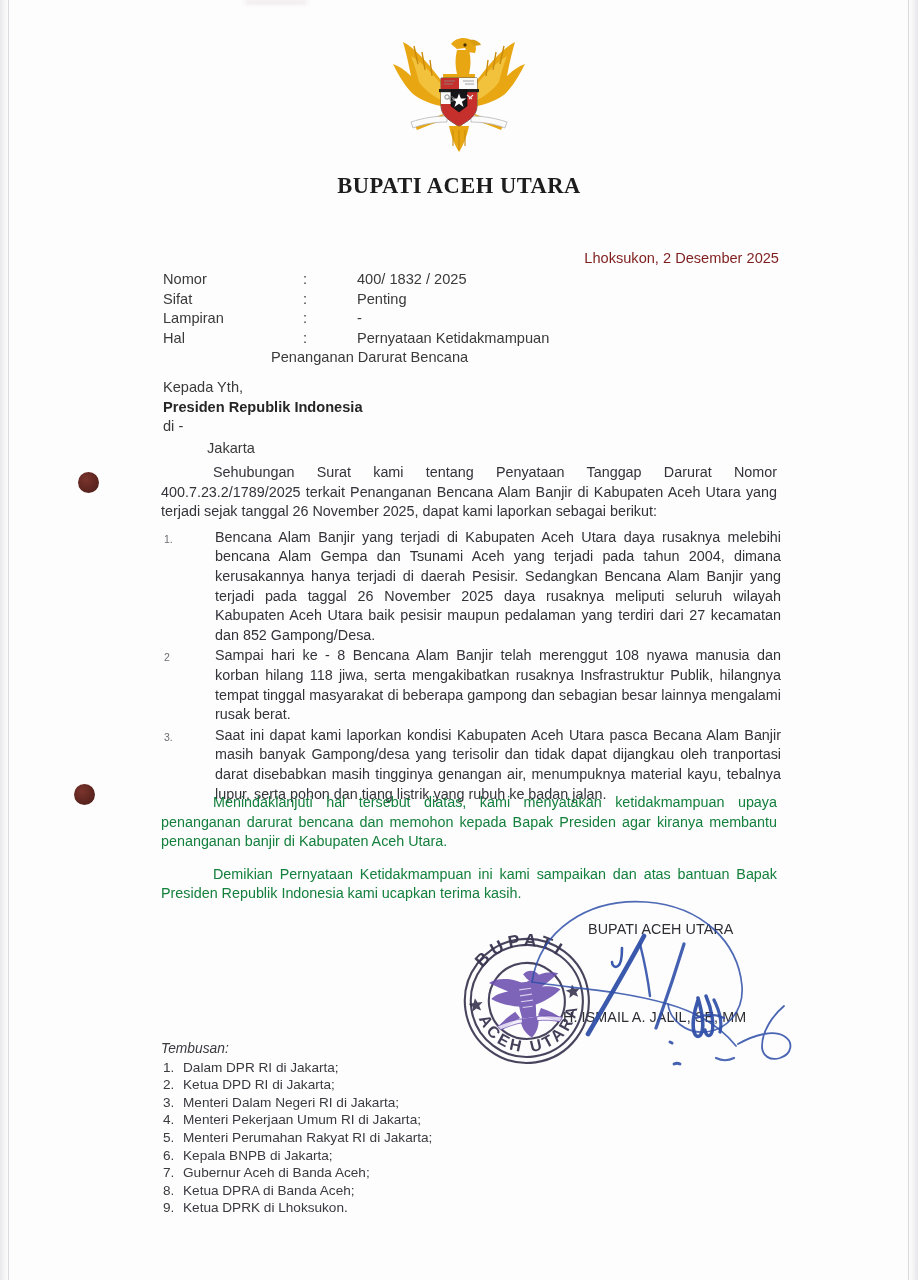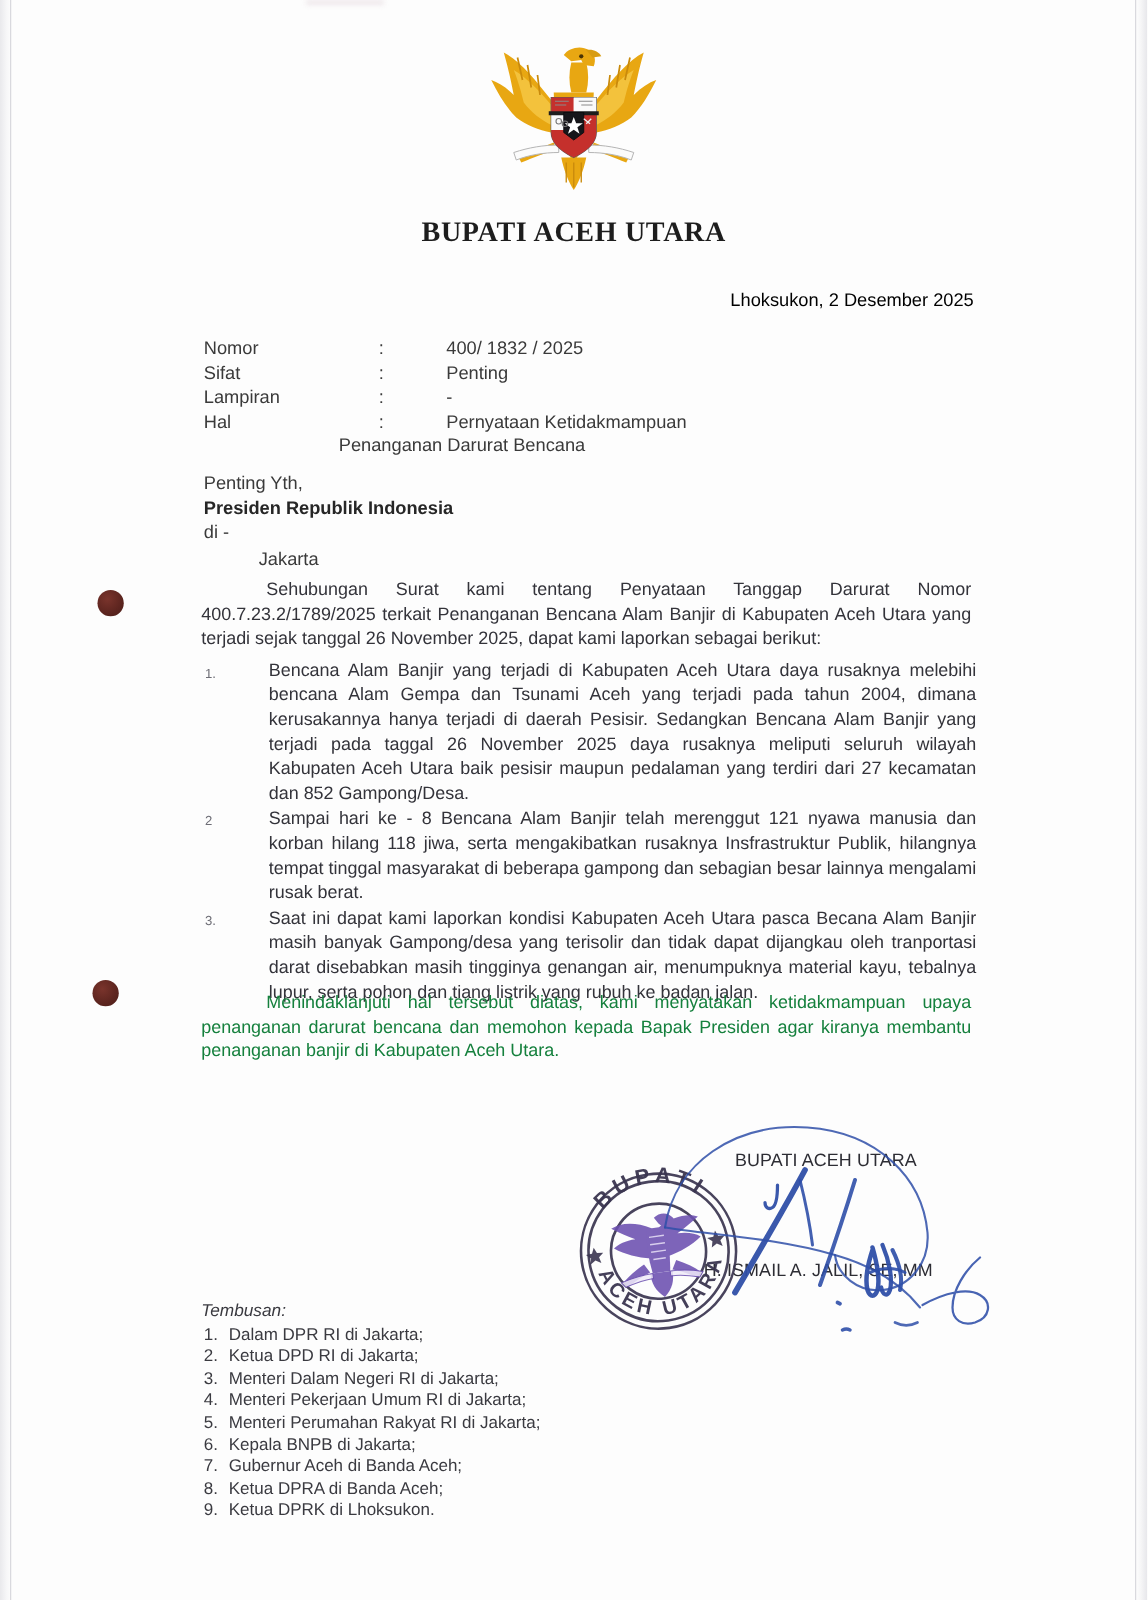--- a/index.html
+++ b/index.html
@@ -84,23 +84,23 @@
     font-family: "Liberation Serif", serif;
     font-weight: bold;
     font-size: 22.5px;
     letter-spacing: 0.5px;
     color: #1d1d1d;
   }
 
   #date-line {
     position: absolute;
     right: 139px;
-    top: 233px;
+    top: 250px;
     font-size: 14.6px;
-    color: #000000;
+    color: #7f1d1d;
     white-space: nowrap;
   }
 
   
   #meta-block {
     position: absolute;
     left: 163px;
     top: 270px;
     font-size: 14.6px;
     line-height: 19.5px;
@@ -327,47 +327,48 @@
     </div>
     <div class="meta-row">
       <span class="meta-label">Hal</span>
       <span class="meta-colon">:</span>
       <span class="meta-value">Pernyataan Ketidakmampuan</span>
     </div>
     <div class="meta-value-cont">Penanganan Darurat Bencana</div>
   </div>
 
   <div id="addressee">
-    <div>Penting Yth,</div>
+    <div>Kepada Yth,</div>
     <div class="strong">Presiden Republik Indonesia</div>
     <div>di -</div>
     <span class="city">Jakarta</span>
   </div>
 
   <div id="body-wrap">
     <p class="para indent">Sehubungan Surat kami tentang Penyataan Tanggap Darurat Nomor 400.7.23.2/1789/2025 terkait Penanganan Bencana Alam Banjir di Kabupaten Aceh Utara yang terjadi sejak tanggal 26 November 2025, dapat kami laporkan sebagai berikut:</p>
 
     <ul id="numbered-list">
       <li>
         <span class="marker">1.</span>
         <span>Bencana Alam Banjir yang terjadi di Kabupaten Aceh Utara daya rusaknya melebihi bencana Alam Gempa dan Tsunami Aceh yang terjadi pada tahun 2004, dimana kerusakannya hanya terjadi di daerah Pesisir. Sedangkan Bencana Alam Banjir yang terjadi pada taggal 26 November 2025 daya rusaknya meliputi seluruh wilayah Kabupaten Aceh Utara baik pesisir maupun pedalaman yang terdiri dari 27 kecamatan dan 852 Gampong/Desa.</span>
       </li>
       <li>
         <span class="marker">2</span>
-        <span>Sampai hari ke - 8 Bencana Alam Banjir telah merenggut 121 nyawa manusia dan korban hilang 118 jiwa, serta mengakibatkan rusaknya Insfrastruktur Publik, hilangnya tempat tinggal masyarakat di beberapa gampong dan sebagian besar lainnya mengalami rusak berat.</span>
+        <span>Sampai hari ke - 8 Bencana Alam Banjir telah merenggut 108 nyawa manusia dan korban hilang 118 jiwa, serta mengakibatkan rusaknya Insfrastruktur Publik, hilangnya tempat tinggal masyarakat di beberapa gampong dan sebagian besar lainnya mengalami rusak berat.</span>
       </li>
       <li>
         <span class="marker">3.</span>
         <span>Saat ini dapat kami laporkan kondisi Kabupaten Aceh Utara pasca Becana Alam Banjir masih banyak Gampong/desa yang terisolir dan tidak dapat dijangkau oleh tranportasi darat disebabkan masih tingginya genangan air, menumpuknya material kayu, tebalnya lupur, serta pohon dan tiang listrik yang rubuh ke badan jalan.</span>
       </li>
     </ul>
   </div>
 
   <div id="closing-wrap">
     <p class="para indent">Menindaklanjuti hal tersebut diatas, kami menyatakan ketidakmampuan upaya penanganan darurat bencana dan memohon kepada Bapak Presiden agar kiranya membantu penanganan banjir di Kabupaten Aceh Utara.</p>
+    <p class="para indent">Demikian Pernyataan Ketidakmampuan ini kami sampaikan dan atas bantuan Bapak Presiden Republik Indonesia kami ucapkan terima kasih.</p>
   </div>
 
   <div id="signature-block">BUPATI ACEH UTARA</div>
   <div id="signature-name">H. ISMAIL A. JALIL, SE, MM</div>
 
   <svg id="official-seal" viewBox="0 0 150 146">
     <defs>
       <path id="arcTop" d="M 20 79 A 55 55 0 0 1 130 79"></path>
       <path id="arcBottom" d="M 24 79 A 51 51 0 0 0 126 79"></path>
     </defs>

